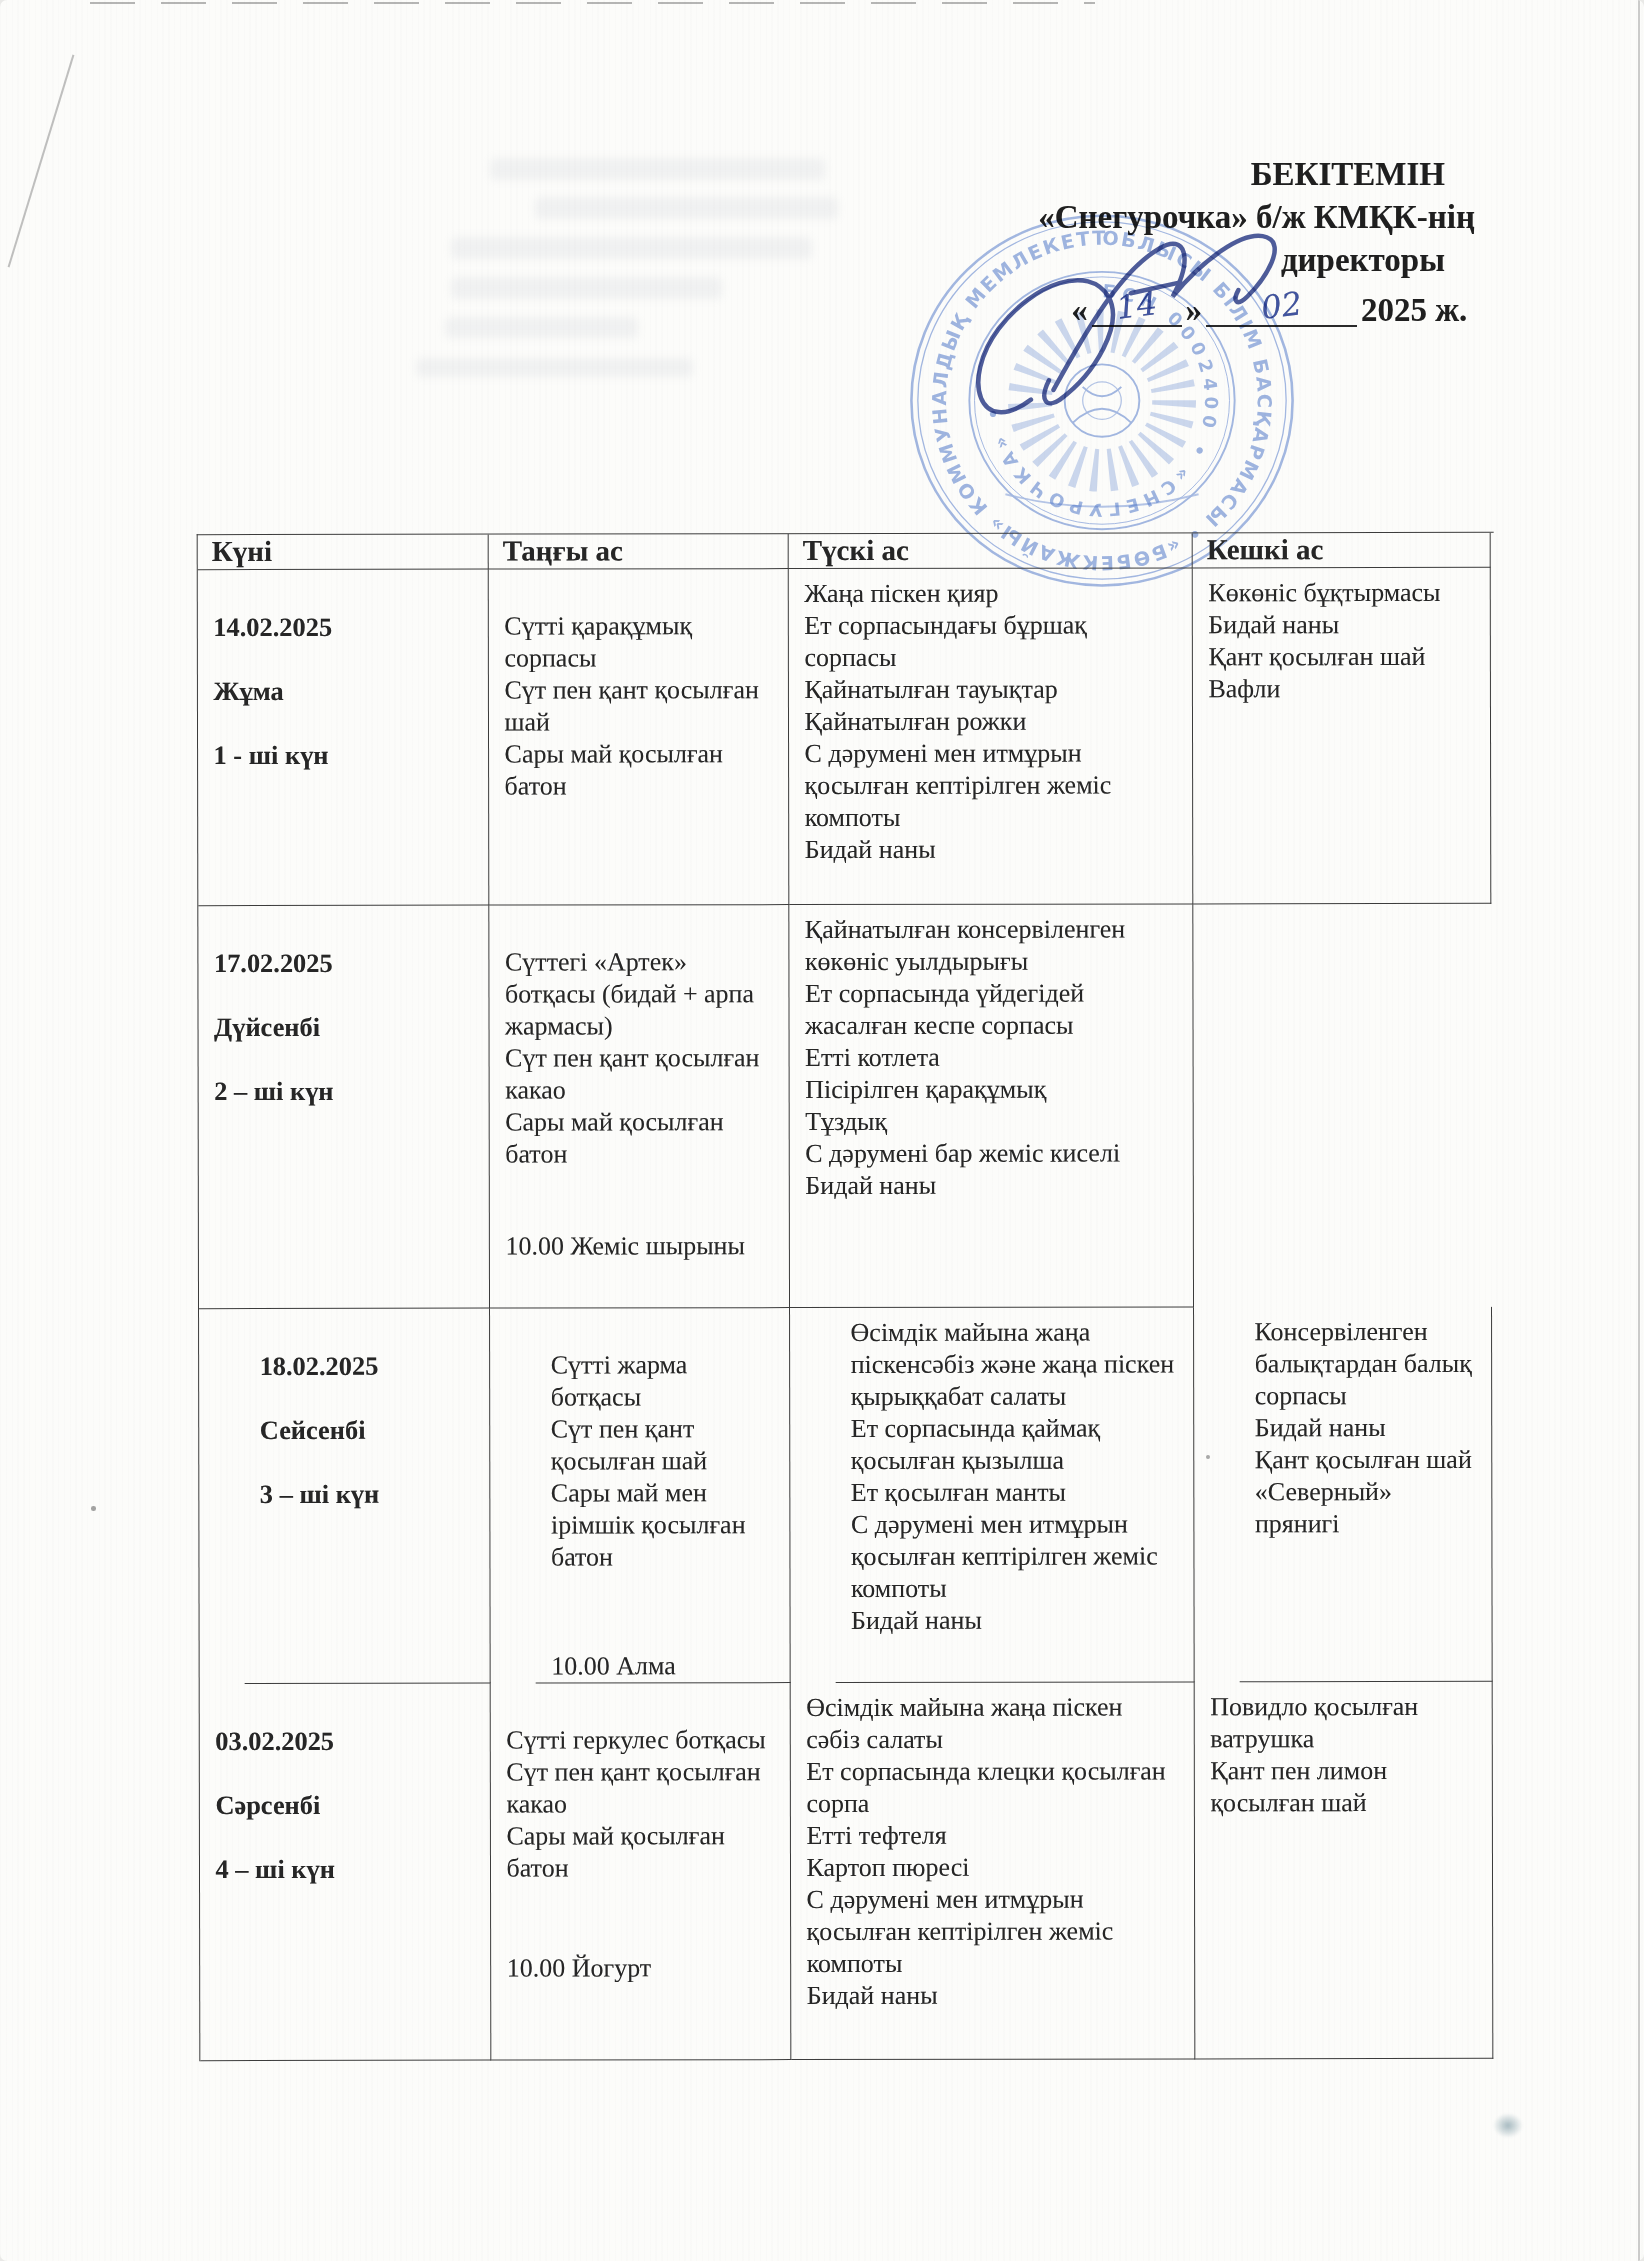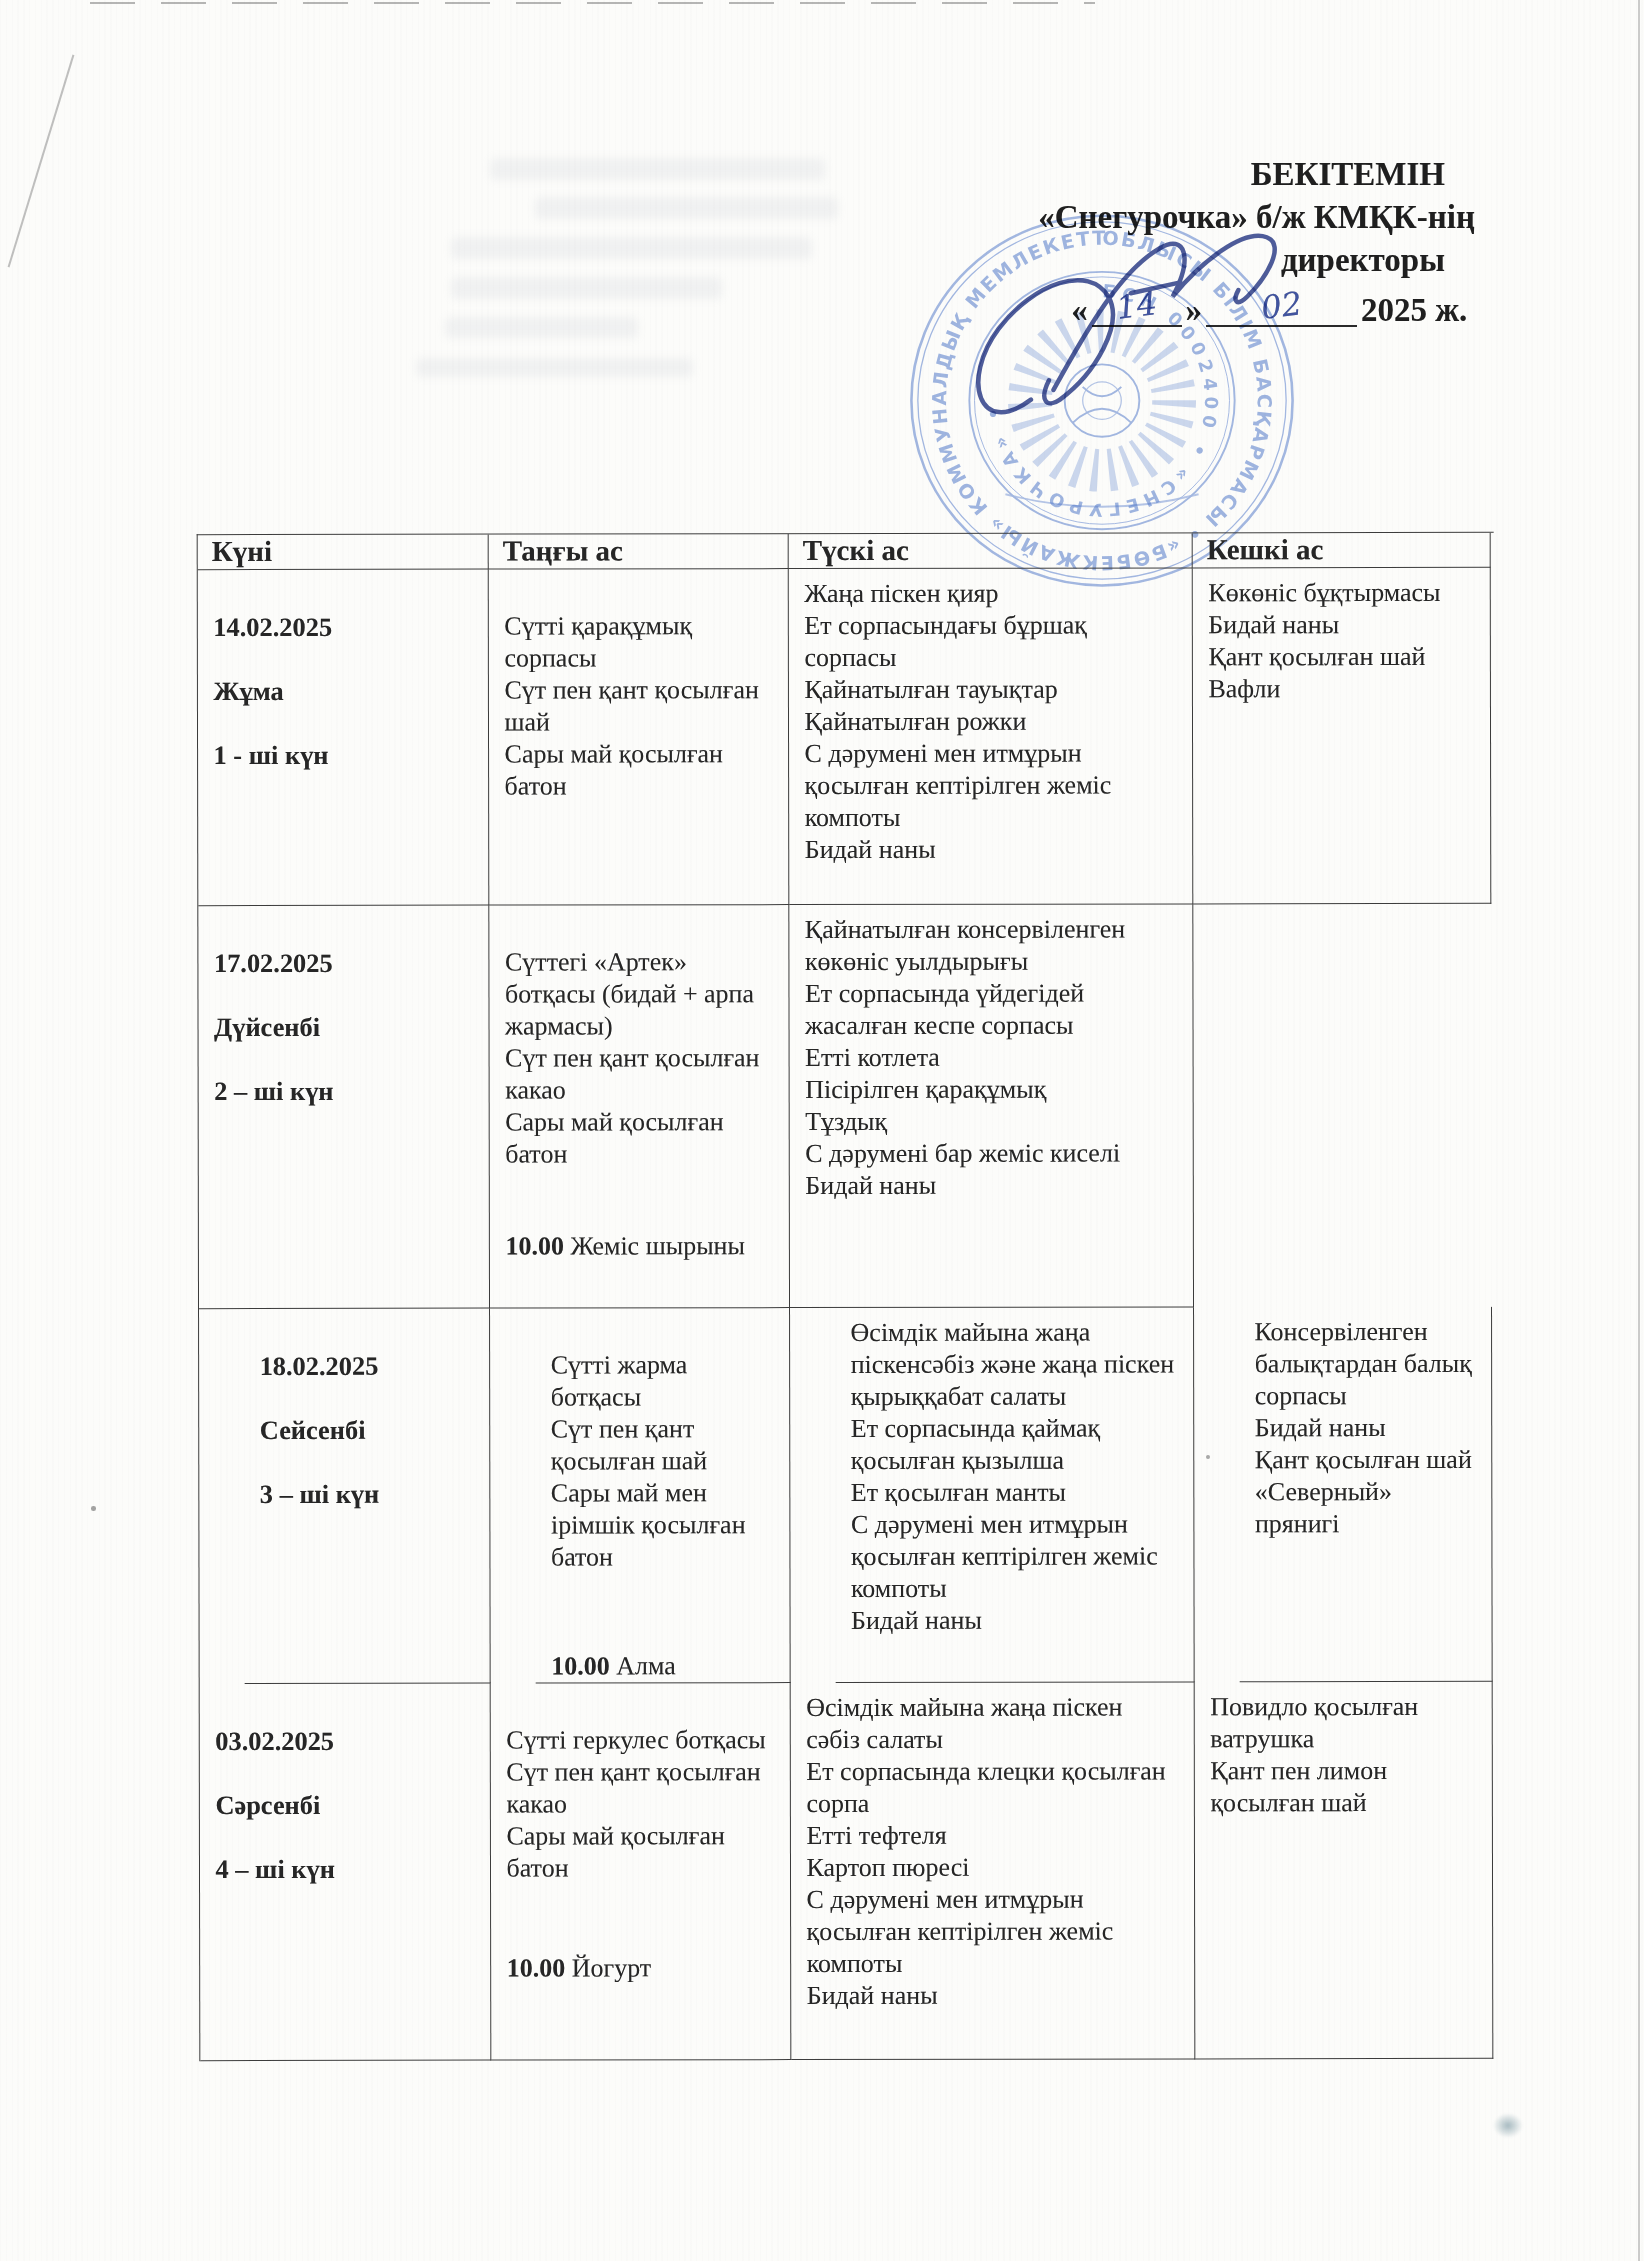--- a/index.html
+++ b/index.html
@@ -1,20 +1,20 @@
 <!DOCTYPE html>
 <html style="font-size:10.3px"><head>
 <meta charset="utf-8">
 <style>
   html,body{margin:0;padding:0;background:#e9e9e7;}
   .page{
     position:relative;width:1644px;height:2261px;overflow:hidden;
     background:#fcfcfa;
     background-image:repeating-linear-gradient(90deg, rgba(80,80,90,.016) 0 1.3px, transparent 1.3px 5.8px);
-    font-family:"Liberation Serif", serif;color:#262626;
+    font-family:"Liberation Serif", serif;color:#262626;border-radius:7px;
   }
   
   .art{position:absolute;pointer-events:none;}
   .edge-right{right:3.9px;top:0;width:2.6px;height:100%;background:#9a9a9a;opacity:.5;}
   .edge-top{top:1.9px;left:90px;width:1005px;height:2.6px;opacity:.45;
     background:repeating-linear-gradient(90deg, rgba(55,55,55,.8) 0 45px, transparent 45px 71px);}
   .corner-diag{left:40px;top:50px;width:1.9px;height:222px;background:#8d8d8d;opacity:.55;transform:rotate(17deg);}
   .speck-dot{left:91px;top:1506px;width:4.5px;height:4.5px;border-radius:50%;background:#4a4a4a;opacity:.5;}
   .speck-dot2{left:1206px;top:1455px;width:3.9px;height:3.9px;border-radius:50%;background:#555;opacity:.5;}
   .blue-blob{left:1493px;top:2113px;width:30px;height:24.5px;border-radius:50%;
@@ -53,21 +53,21 @@
   .hrow .cell{height:35px;padding:0 0 0 14px;font-weight:bold;font-size:29px;line-height:33px;white-space:nowrap;}
   .r1 .cell{height:336px;}
   .r2 .cell{height:403px;}
   .r3 .cell{height:375px;margin-left:45px;}
   .r4 .cell{height:377px;}
   .daycell{font-weight:bold;font-size:26.4px;}
   .snack{margin-top:64px;}
   .r2 .snack{margin-top:28px;}
   .r3 .snack{margin-top:45px;}
   .r4 .snack{margin-top:36px;}
-  .b{font-weight:bold;}
+  .b{font-weight:normal;}
 </style>
 </head>
 <body>
 
 <div class="page">
 
   <div class="art edge-right"></div>
   <div class="art edge-top"></div>
   <div class="art corner-diag"></div>
   <div class="art speck-dot"></div>

